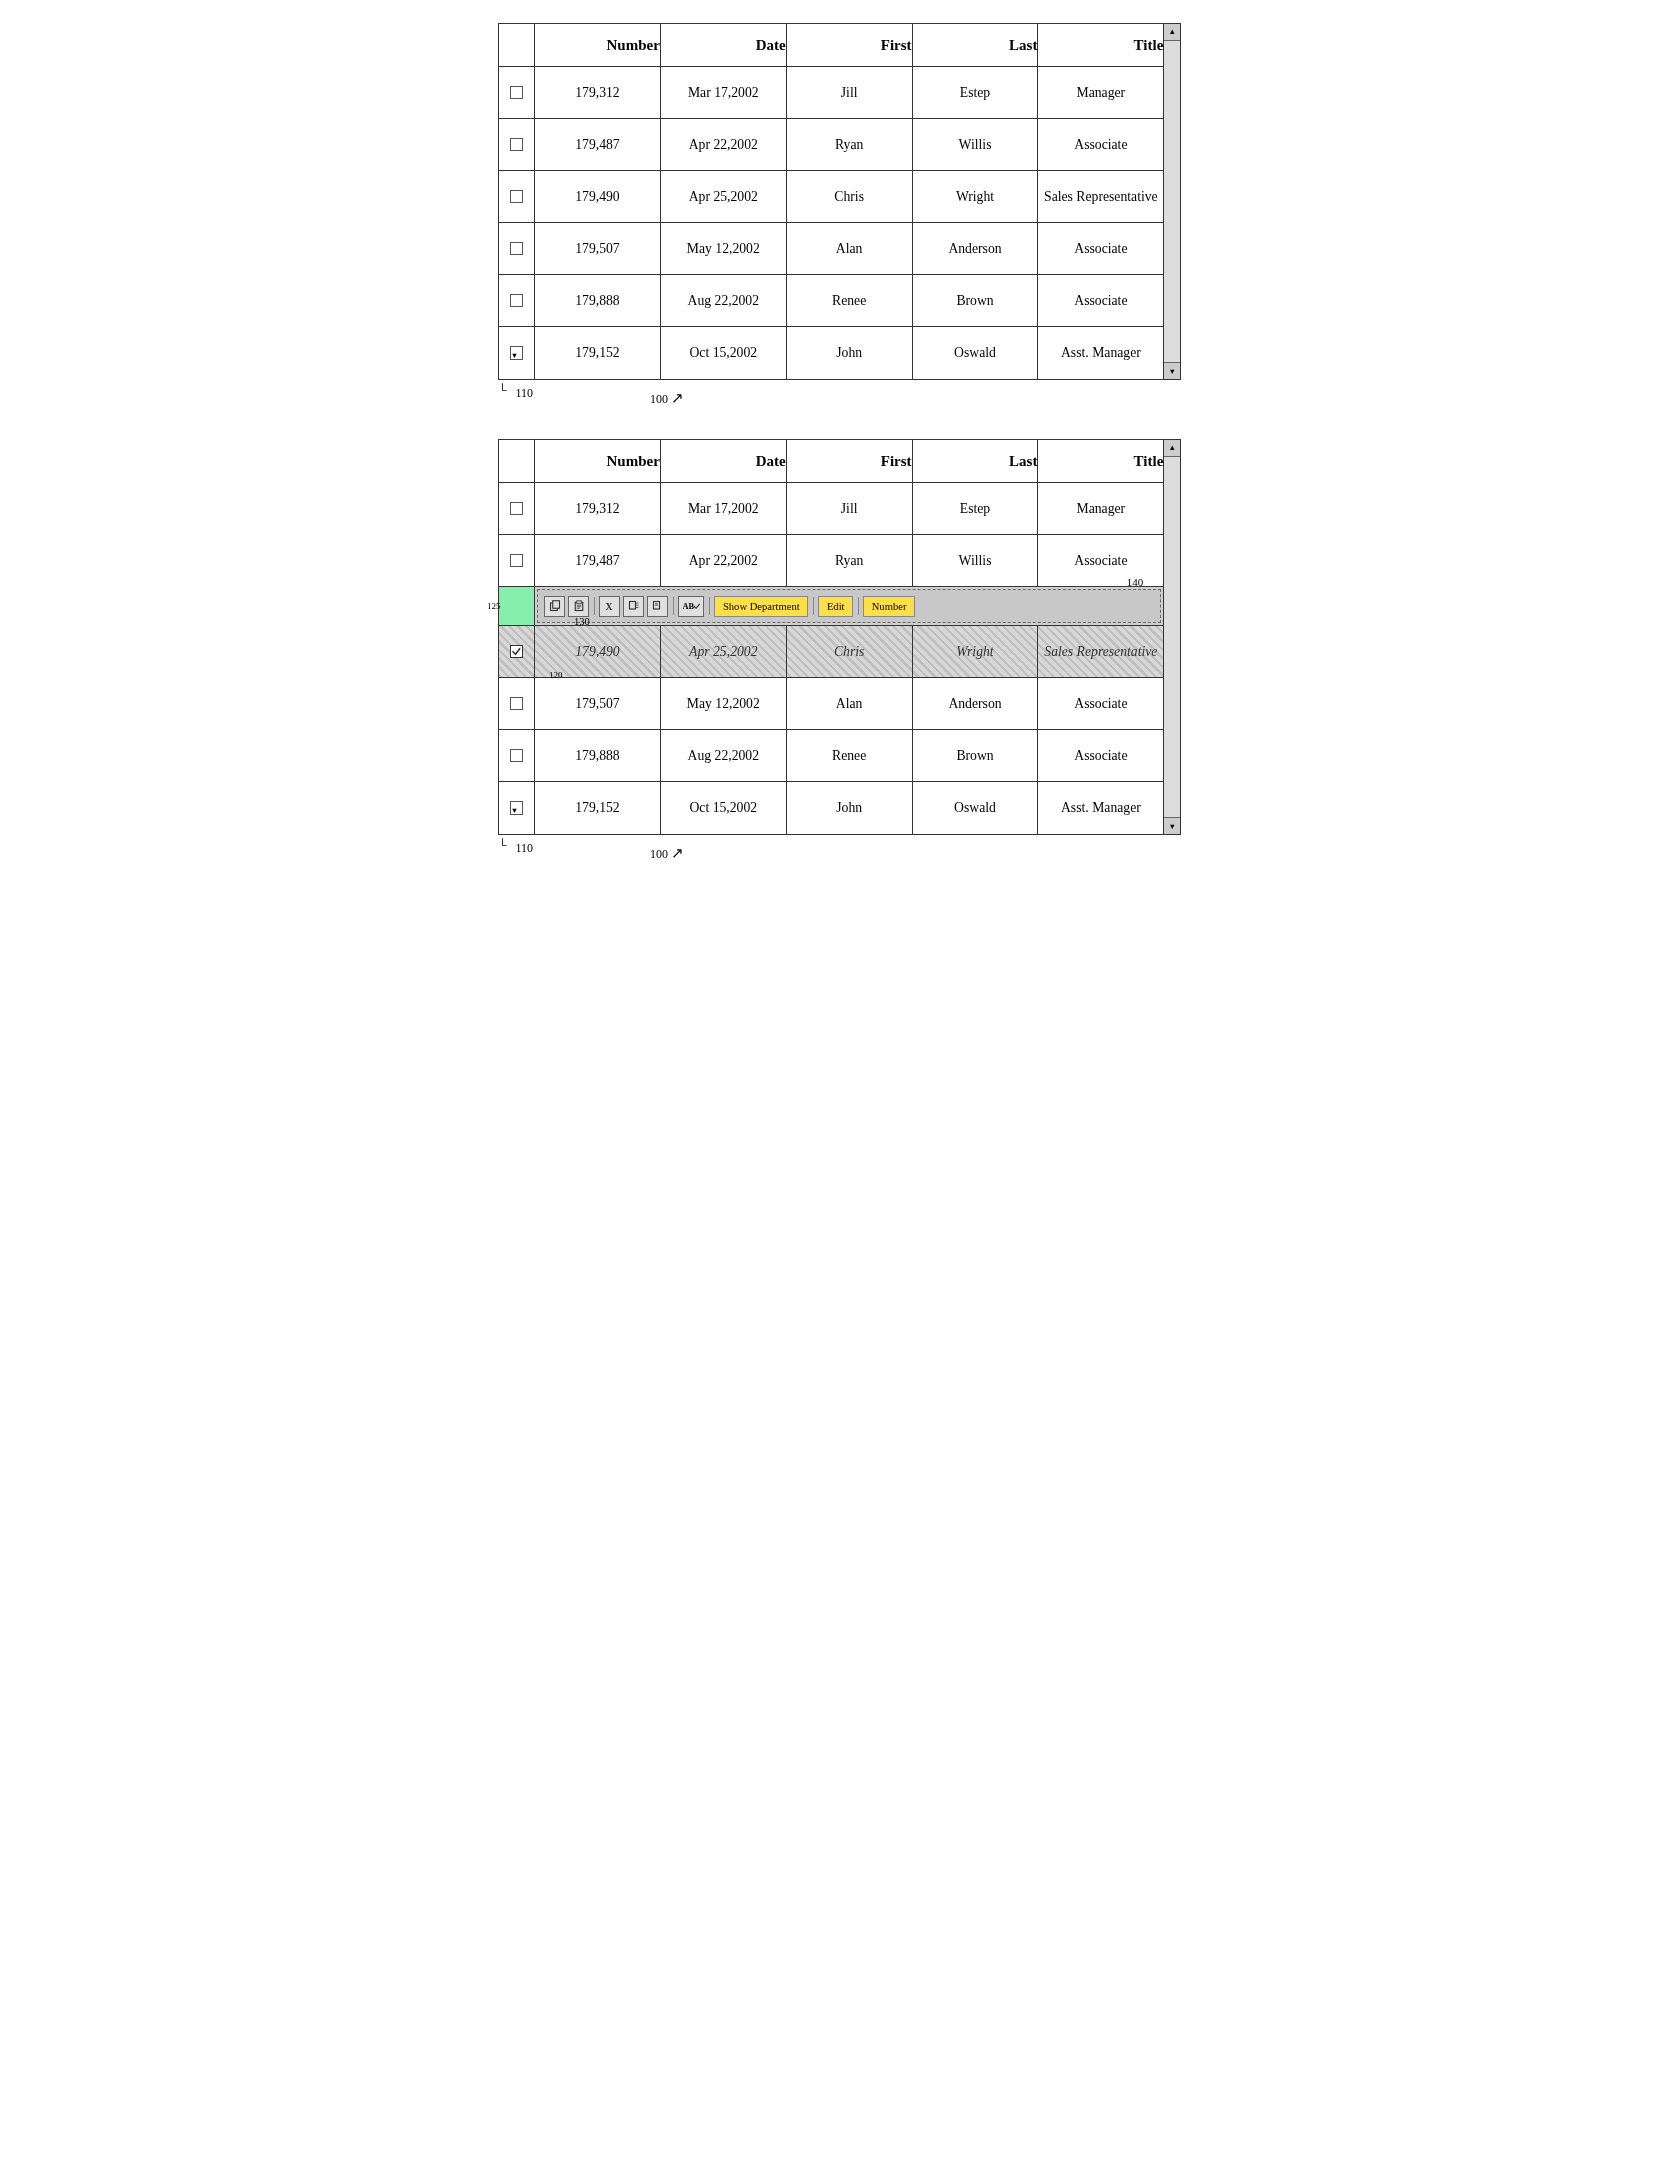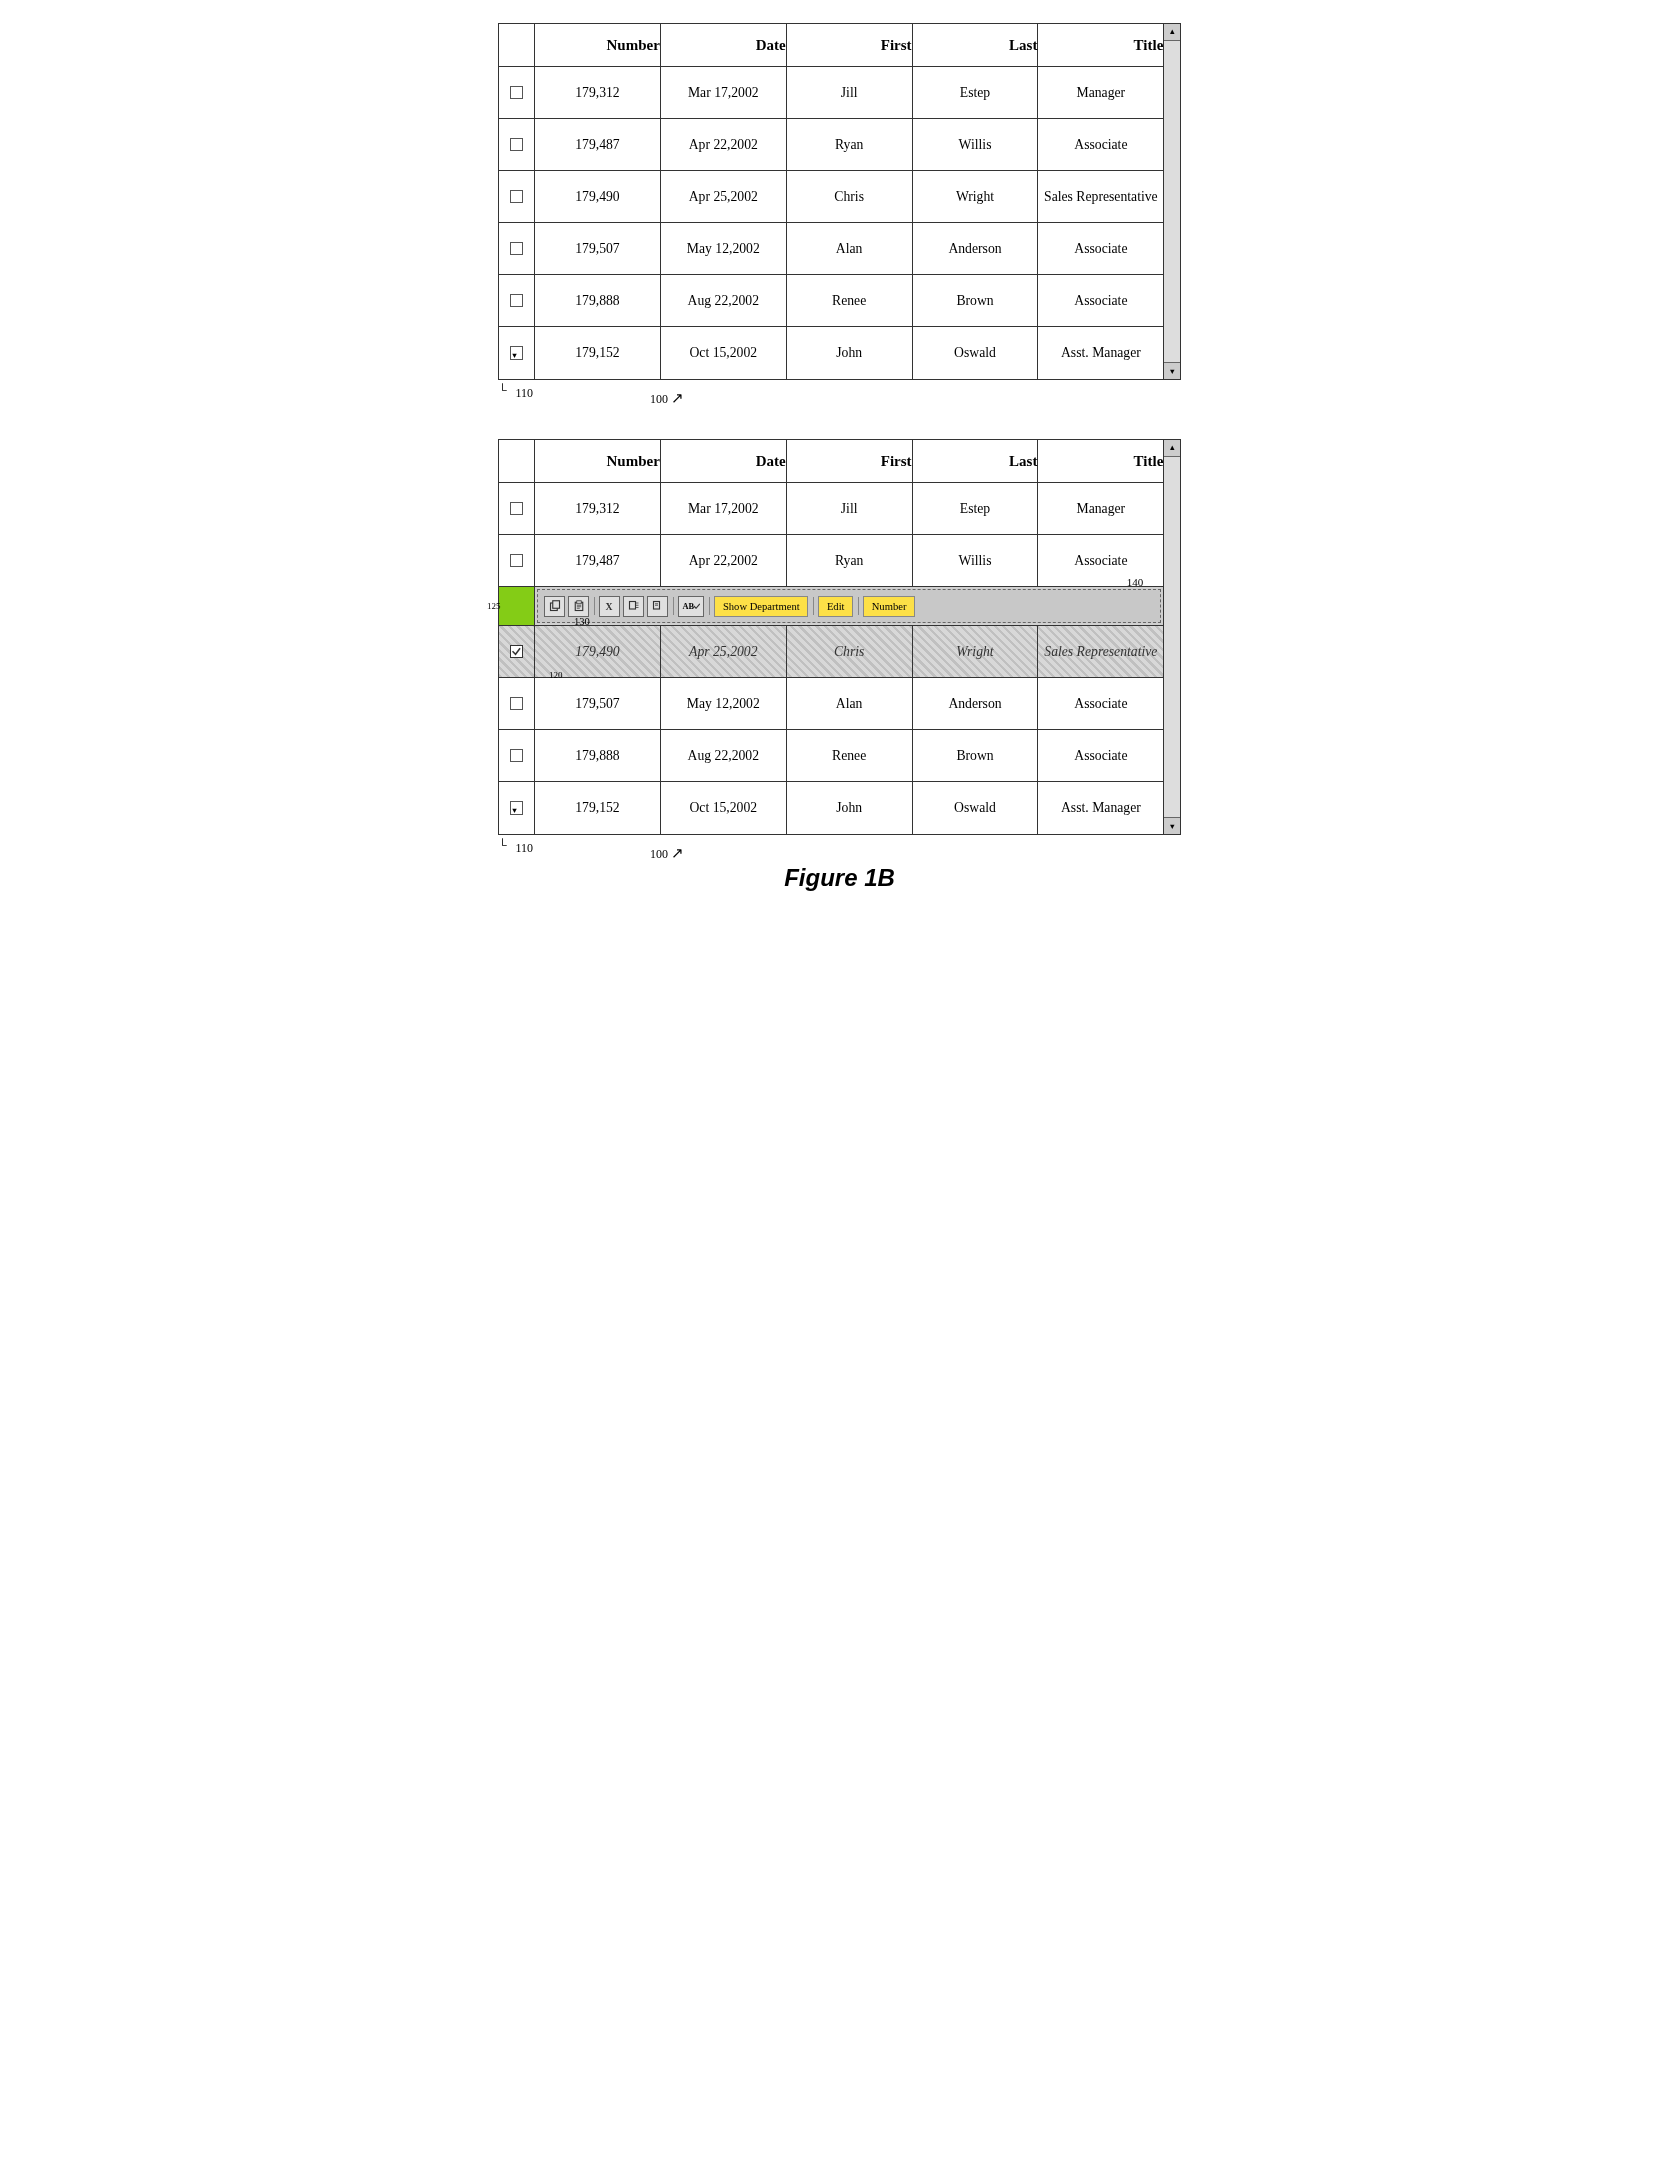--- a/index.html
+++ b/index.html
@@ -375,21 +375,21 @@
 
     <div class="checkbox-col">
       <div class="header-cell"></div>
       <div class="data-cell">
         <span class="checkbox-icon"></span>
       </div>
       <div class="data-cell">
         <span class="checkbox-icon"></span>
       </div>
 
-      <div class="data-cell" style="height:39px; border-bottom:0.8px solid #333; background:#84cc16; position:relative;">
+      <div class="data-cell" style="height:39px; border-bottom:0.8px solid #333; background:#86efac; position:relative;">
         <span style="font-size:9px; position:absolute; left:-12px; top:50%; transform:translateY(-50%);">125</span>
       </div>
 
       <div class="data-cell selected-row" style="position:relative;">
         <span class="checkbox-icon checked" style="border:1.5px solid #333; background:#fff;">
           <svg width="10.6" height="10.6" viewBox="0 0 14 14">
               <polyline points="2,7 6,11 12,3" style="fill:none;stroke:#333;stroke-width:2"></polyline>
             </svg>
         </span>
         <span style="font-size:9px; position:absolute; left:2px; bottom:-3px;margin-left:48px;">120</span>
@@ -544,15 +544,14 @@
 
   <div class="figure-footer">
     <span style="font-size:12px; margin-right:3px;">└</span>
     <span class="label-110">110</span>
     <span style="position:absolute; left:152px; top:6px; font-size:12px;">
       <span>100</span>
       <span style="font-size:15px;"> ↗</span>
     </span>
   </div>
 
-  <div class="figure-caption">Figure 1B</div>
 </div>
 
 
 </body></html>

